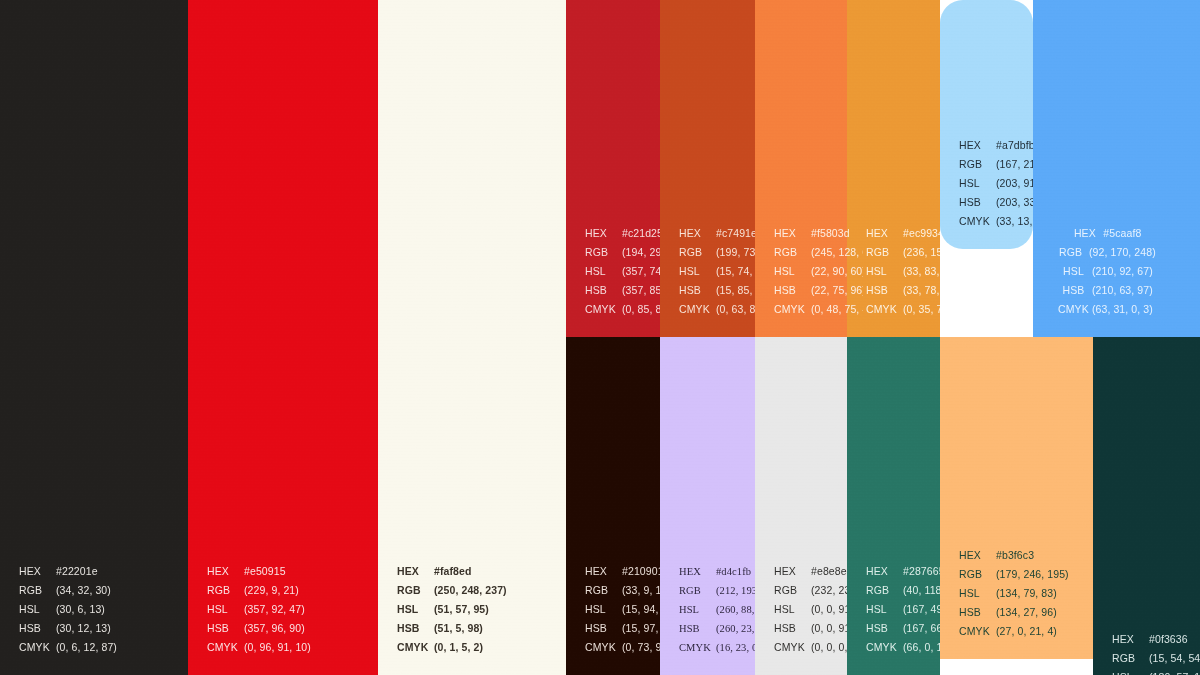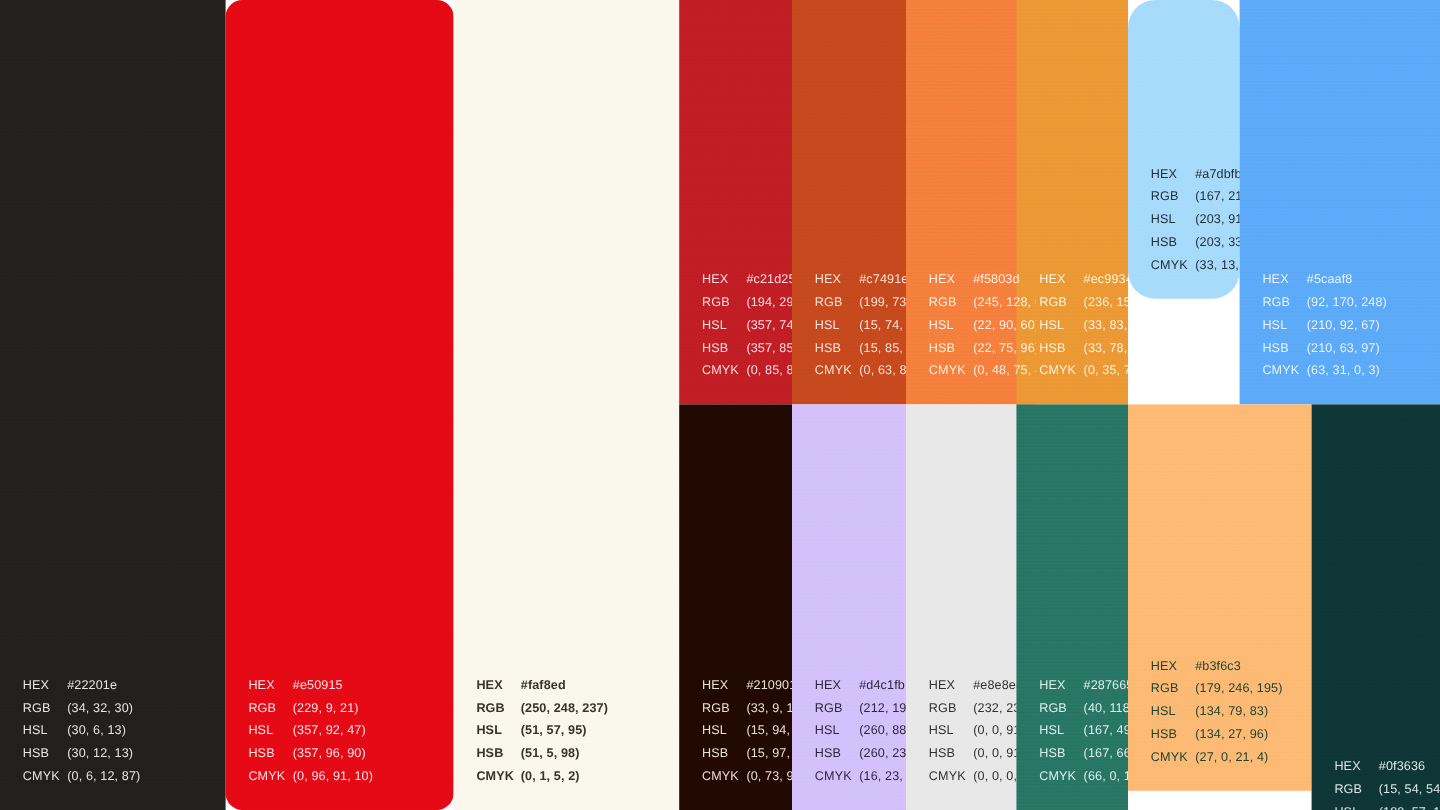--- a/index.html
+++ b/index.html
@@ -60,21 +60,21 @@
 <div id="palette" style="width: 1200px; height: 675px; background: rgb(255, 255, 255);">
     <div class="swatch" style="left: 0px; top: 0px; width: 188px; height: 675px; background: rgb(34, 32, 30);">
       <div class="info" style="color: rgb(231, 228, 224);">
         <div class="row"><span class="key">HEX</span><span class="val">#22201e</span></div>
         <div class="row"><span class="key">RGB</span><span class="val">(34, 32, 30)</span></div>
         <div class="row"><span class="key">HSL</span><span class="val">(30, 6, 13)</span></div>
         <div class="row"><span class="key">HSB</span><span class="val">(30, 12, 13)</span></div>
         <div class="row"><span class="key">CMYK</span><span class="val">(0, 6, 12, 87)</span></div>
       </div>
     </div>
-    <div class="swatch" style="left: 188px; top: 0px; width: 190px; height: 675px; background: rgb(229, 9, 21); border-radius: 14px;">
+    <div class="swatch" style="left: 188px; top: 0px; width: 190px; height: 675px; background: rgb(229, 9, 21);">
       <div class="info" style="color: rgb(251, 227, 228);">
         <div class="row"><span class="key">HEX</span><span class="val">#e50915</span></div>
         <div class="row"><span class="key">RGB</span><span class="val">(229, 9, 21)</span></div>
         <div class="row"><span class="key">HSL</span><span class="val">(357, 92, 47)</span></div>
         <div class="row"><span class="key">HSB</span><span class="val">(357, 96, 90)</span></div>
         <div class="row"><span class="key">CMYK</span><span class="val">(0, 96, 91, 10)</span></div>
       </div>
     </div>
     <div class="swatch" style="left: 378px; top: 0px; width: 188px; height: 675px; background: rgb(250, 248, 237);">
       <div class="info" style="color: rgb(58, 51, 42); font-weight: bold;">
@@ -123,40 +123,40 @@
     </div>
     <div class="swatch" style="left: 940px; top: 0px; width: 93px; height: 249px; background: rgb(167, 219, 251); border-radius: 23px;">
       <div class="info" style="color: rgb(34, 48, 58);">
         <div class="row"><span class="key">HEX</span><span class="val">#a7dbfb</span></div>
         <div class="row"><span class="key">RGB</span><span class="val">(167, 219, 251)</span></div>
         <div class="row"><span class="key">HSL</span><span class="val">(203, 91, 82)</span></div>
         <div class="row"><span class="key">HSB</span><span class="val">(203, 33, 98)</span></div>
         <div class="row"><span class="key">CMYK</span><span class="val">(33, 13, 0, 2)</span></div>
       </div>
     </div>
-    <div class="swatch" style="left: 1033px; top: 0px; width: 167px; height: 337px; background: rgb(92, 170, 248);">
+    <div class="swatch" style="left: 1033px; top: 0px; width: 167px; height: 337px; background: rgb(92, 170, 248); text-align: center;">
       <div class="info" style="color: rgb(230, 242, 254);">
         <div class="row"><span class="key">HEX</span><span class="val">#5caaf8</span></div>
         <div class="row"><span class="key">RGB</span><span class="val">(92, 170, 248)</span></div>
         <div class="row"><span class="key">HSL</span><span class="val">(210, 92, 67)</span></div>
         <div class="row"><span class="key">HSB</span><span class="val">(210, 63, 97)</span></div>
         <div class="row"><span class="key">CMYK</span><span class="val">(63, 31, 0, 3)</span></div>
       </div>
     </div>
     <div class="swatch" style="left: 566px; top: 337px; width: 94px; height: 338px; background: rgb(33, 9, 1);">
       <div class="info" style="color: rgb(233, 222, 215);">
         <div class="row"><span class="key">HEX</span><span class="val">#210901</span></div>
         <div class="row"><span class="key">RGB</span><span class="val">(33, 9, 1)</span></div>
         <div class="row"><span class="key">HSL</span><span class="val">(15, 94, 7)</span></div>
         <div class="row"><span class="key">HSB</span><span class="val">(15, 97, 13)</span></div>
         <div class="row"><span class="key">CMYK</span><span class="val">(0, 73, 97, 87)</span></div>
       </div>
     </div>
     <div class="swatch" style="left: 660px; top: 337px; width: 95px; height: 338px; background: rgb(212, 193, 251);">
-      <div class="info" style="color: rgb(47, 39, 64);">
+      <div class="info" style="color: rgb(47, 39, 64); font-family: Liberation Serif, serif;">
         <div class="row"><span class="key">HEX</span><span class="val">#d4c1fb</span></div>
         <div class="row"><span class="key">RGB</span><span class="val">(212, 193, 251)</span></div>
         <div class="row"><span class="key">HSL</span><span class="val">(260, 88, 87)</span></div>
         <div class="row"><span class="key">HSB</span><span class="val">(260, 23, 98)</span></div>
         <div class="row"><span class="key">CMYK</span><span class="val">(16, 23, 0, 2)</span></div>
       </div>
     </div>
     <div class="swatch" style="left: 755px; top: 337px; width: 92px; height: 338px; background: rgb(232, 232, 232);">
       <div class="info" style="color: rgb(50, 49, 47);">
         <div class="row"><span class="key">HEX</span><span class="val">#e8e8e8</span></div>

